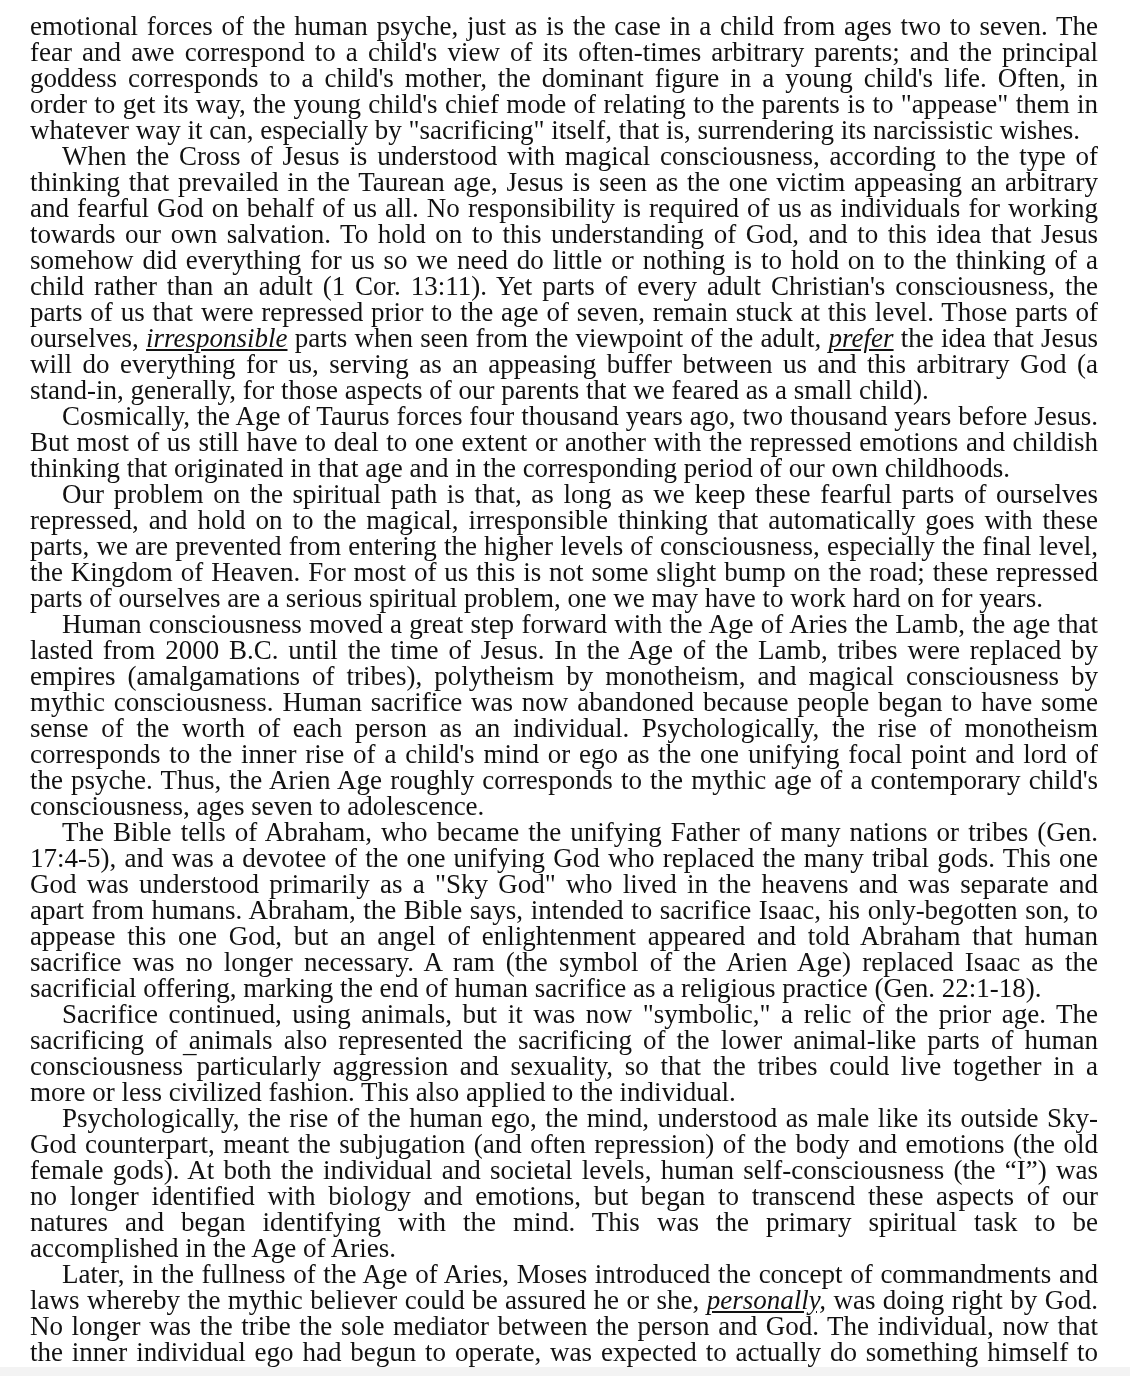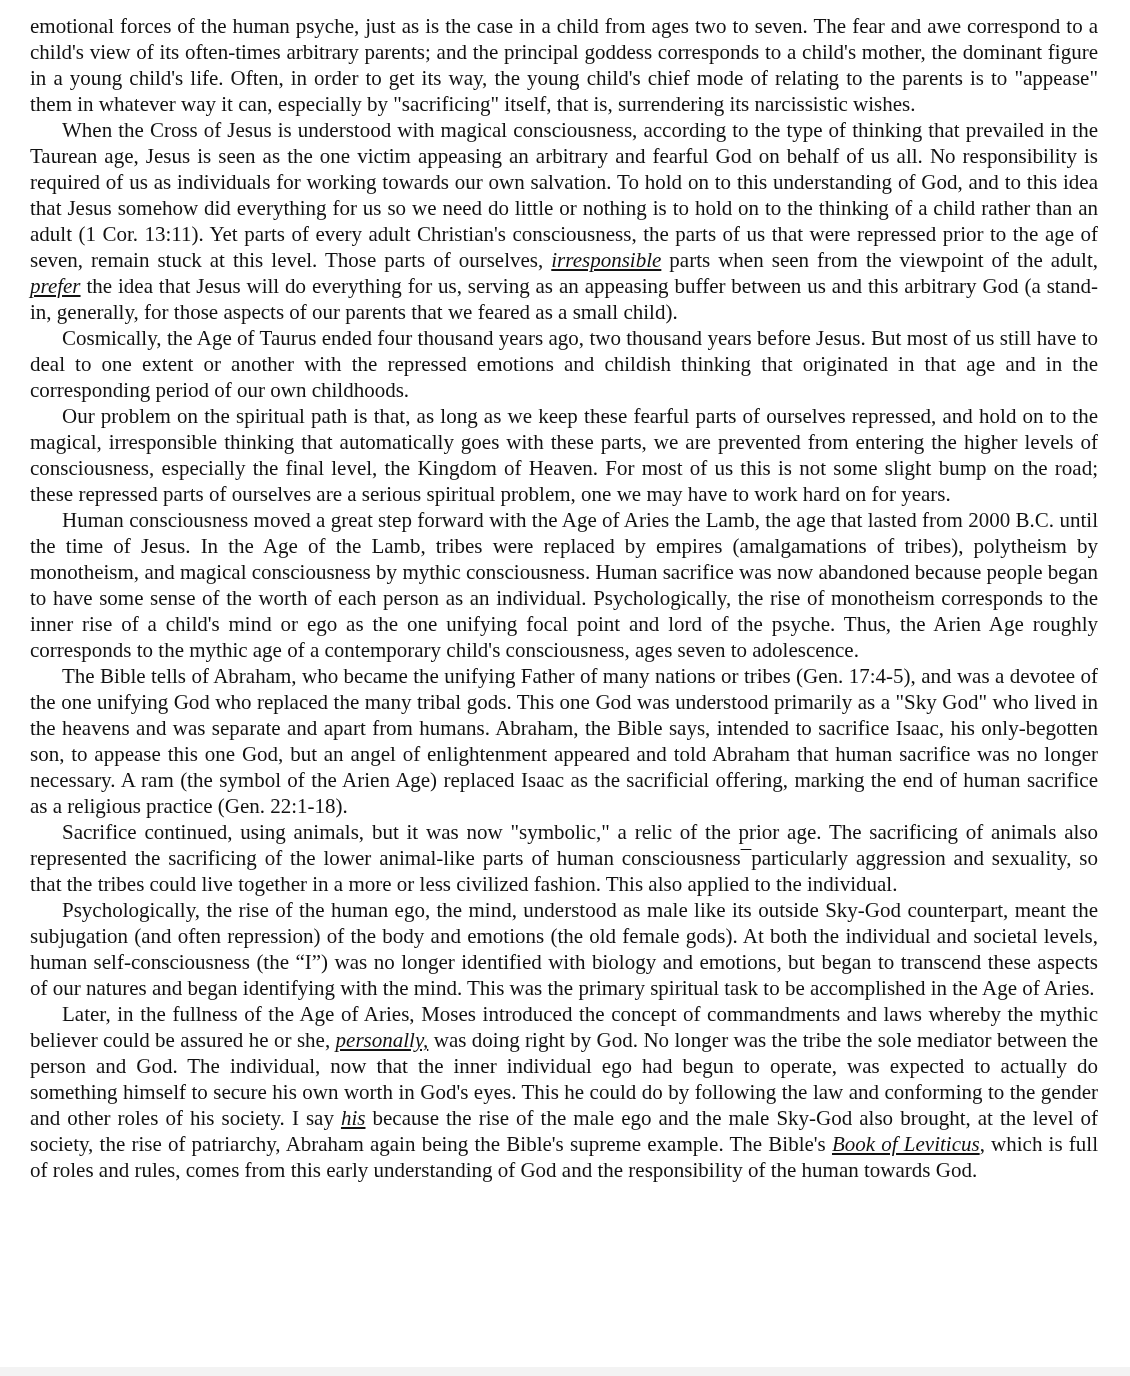--- a/index.html
+++ b/index.html
@@ -9,21 +9,21 @@
   }
   .doc {
     position: relative;
     width: 1130px;
     height: 1376px;
     box-sizing: border-box;
     background: #ffffff;
     padding: 13px 32px 0 30px;
     overflow: hidden;
     font-family: "Liberation Serif", "DejaVu Serif", serif;
-    font-size: 21px;
+    font-size: 27px;
     line-height: 26px;
     color: #121212;
     text-align: justify;
   }
   .doc p {
     margin: 0;
     padding: 0;
     text-indent: 32px;
   }
   .doc p:first-child {
@@ -42,21 +42,21 @@
     background: #f3f3f3;
   }
 </style>
 </head>
 <body>
 
 <div class="doc">
   <div id="page-text">
       <p>emotional forces of the human psyche, just as is the case in a child from ages two to seven. The fear and awe correspond to a child's view of its often-times arbitrary parents; and the principal goddess corresponds to a child's mother, the dominant figure in a young child's life. Often, in order to get its way, the young child's chief mode of relating to the parents is to "appease" them in whatever way it can, especially by "sacrificing" itself, that is, surrendering its narcissistic wishes.</p>
       <p>When the Cross of Jesus is understood with magical consciousness, according to the type of thinking that prevailed in the Taurean age, Jesus is seen as the one victim appeasing an arbitrary and fearful God on behalf of us all. No responsibility is required of us as individuals for working towards our own salvation. To hold on to this understanding of God, and to this idea that Jesus somehow did everything for us so we need do little or nothing is to hold on to the thinking of a child rather than an adult (1 Cor. 13:11). Yet parts of every adult Christian's consciousness, the parts of us that were repressed prior to the age of seven, remain stuck at this level. Those parts of ourselves, <i>irresponsible</i> parts when seen from the viewpoint of the adult, <i>prefer</i> the idea that Jesus will do everything for us, serving as an appeasing buffer between us and this arbitrary God (a stand-in, generally, for those aspects of our parents that we feared as a small child).</p>
-      <p>Cosmically, the Age of Taurus ended four thousand years ago, two thousand years before Jesus. But most of us still have to deal to one extent or another with the repressed emotions and childish thinking that originated in that age and in the corresponding period of our own childhoods.</p>
+      <p>Cosmically, the Age of Taurus forces four thousand years ago, two thousand years before Jesus. But most of us still have to deal to one extent or another with the repressed emotions and childish thinking that originated in that age and in the corresponding period of our own childhoods.</p>
       <p>Our problem on the spiritual path is that, as long as we keep these fearful parts of ourselves repressed, and hold on to the magical, irresponsible thinking that automatically goes with these parts, we are prevented from entering the higher levels of consciousness, especially the final level, the Kingdom of Heaven. For most of us this is not some slight bump on the road; these repressed parts of ourselves are a serious spiritual problem, one we may have to work hard on for years.</p>
       <p>Human consciousness moved a great step forward with the Age of Aries the Lamb, the age that lasted from 2000 B.C. until the time of Jesus. In the Age of the Lamb, tribes were replaced by empires (amalgamations of tribes), polytheism by monotheism, and magical consciousness by mythic consciousness. Human sacrifice was now abandoned because people began to have some sense of the worth of each person as an individual. Psychologically, the rise of monotheism corresponds to the inner rise of a child's mind or ego as the one unifying focal point and lord of the psyche. Thus, the Arien Age roughly corresponds to the mythic age of a contemporary child's consciousness, ages seven to adolescence.</p>
       <p>The Bible tells of Abraham, who became the unifying Father of many nations or tribes (Gen. 17:4-5), and was a devotee of the one unifying God who replaced the many tribal gods. This one God was understood primarily as a "Sky God" who lived in the heavens and was separate and apart from humans. Abraham, the Bible says, intended to sacrifice Isaac, his only-begotten son, to appease this one God, but an angel of enlightenment appeared and told Abraham that human sacrifice was no longer necessary. A ram (the symbol of the Arien Age) replaced Isaac as the sacrificial offering, marking the end of human sacrifice as a religious practice (Gen. 22:1-18).</p>
       <p>Sacrifice continued, using animals, but it was now "symbolic," a relic of the prior age.  The sacrificing of animals also represented the sacrificing of the lower animal-like parts of human consciousness¯particularly aggression and sexuality, so that the tribes could live together in a more or less civilized fashion. This also applied to the individual.</p>
       <p>Psychologically, the rise of the human ego, the mind, understood as male like its outside Sky-God counterpart, meant the subjugation (and often repression) of the body and emotions (the old female gods). At both the individual and societal levels, human self-consciousness (the “I”) was no longer identified with biology and emotions, but began to transcend these aspects of our natures and began identifying with the mind. This was the primary spiritual task to be accomplished in the Age of Aries.</p>
       <p>Later, in the fullness of the Age of Aries, Moses introduced the concept of commandments and laws whereby the mythic believer could be assured he or she, <i>personally,</i> was doing right by God. No longer was the tribe the sole mediator between the person and God. The individual, now that the inner individual ego had begun to operate, was expected to actually do something himself to secure his own worth in God's eyes. This he could do by following the law and conforming to the gender and other roles of his society. I say <i>his</i> because the rise of the male ego and the male Sky-God also brought, at the level of society, the rise of patriarchy, Abraham again being the Bible's supreme example. The Bible's <i>Book of Leviticus</i>, which is full of roles and rules, comes from this early understanding of God and the responsibility of the human towards God.</p>
     </div>
   <div class="bottom-edge"></div>
 </div>
 

